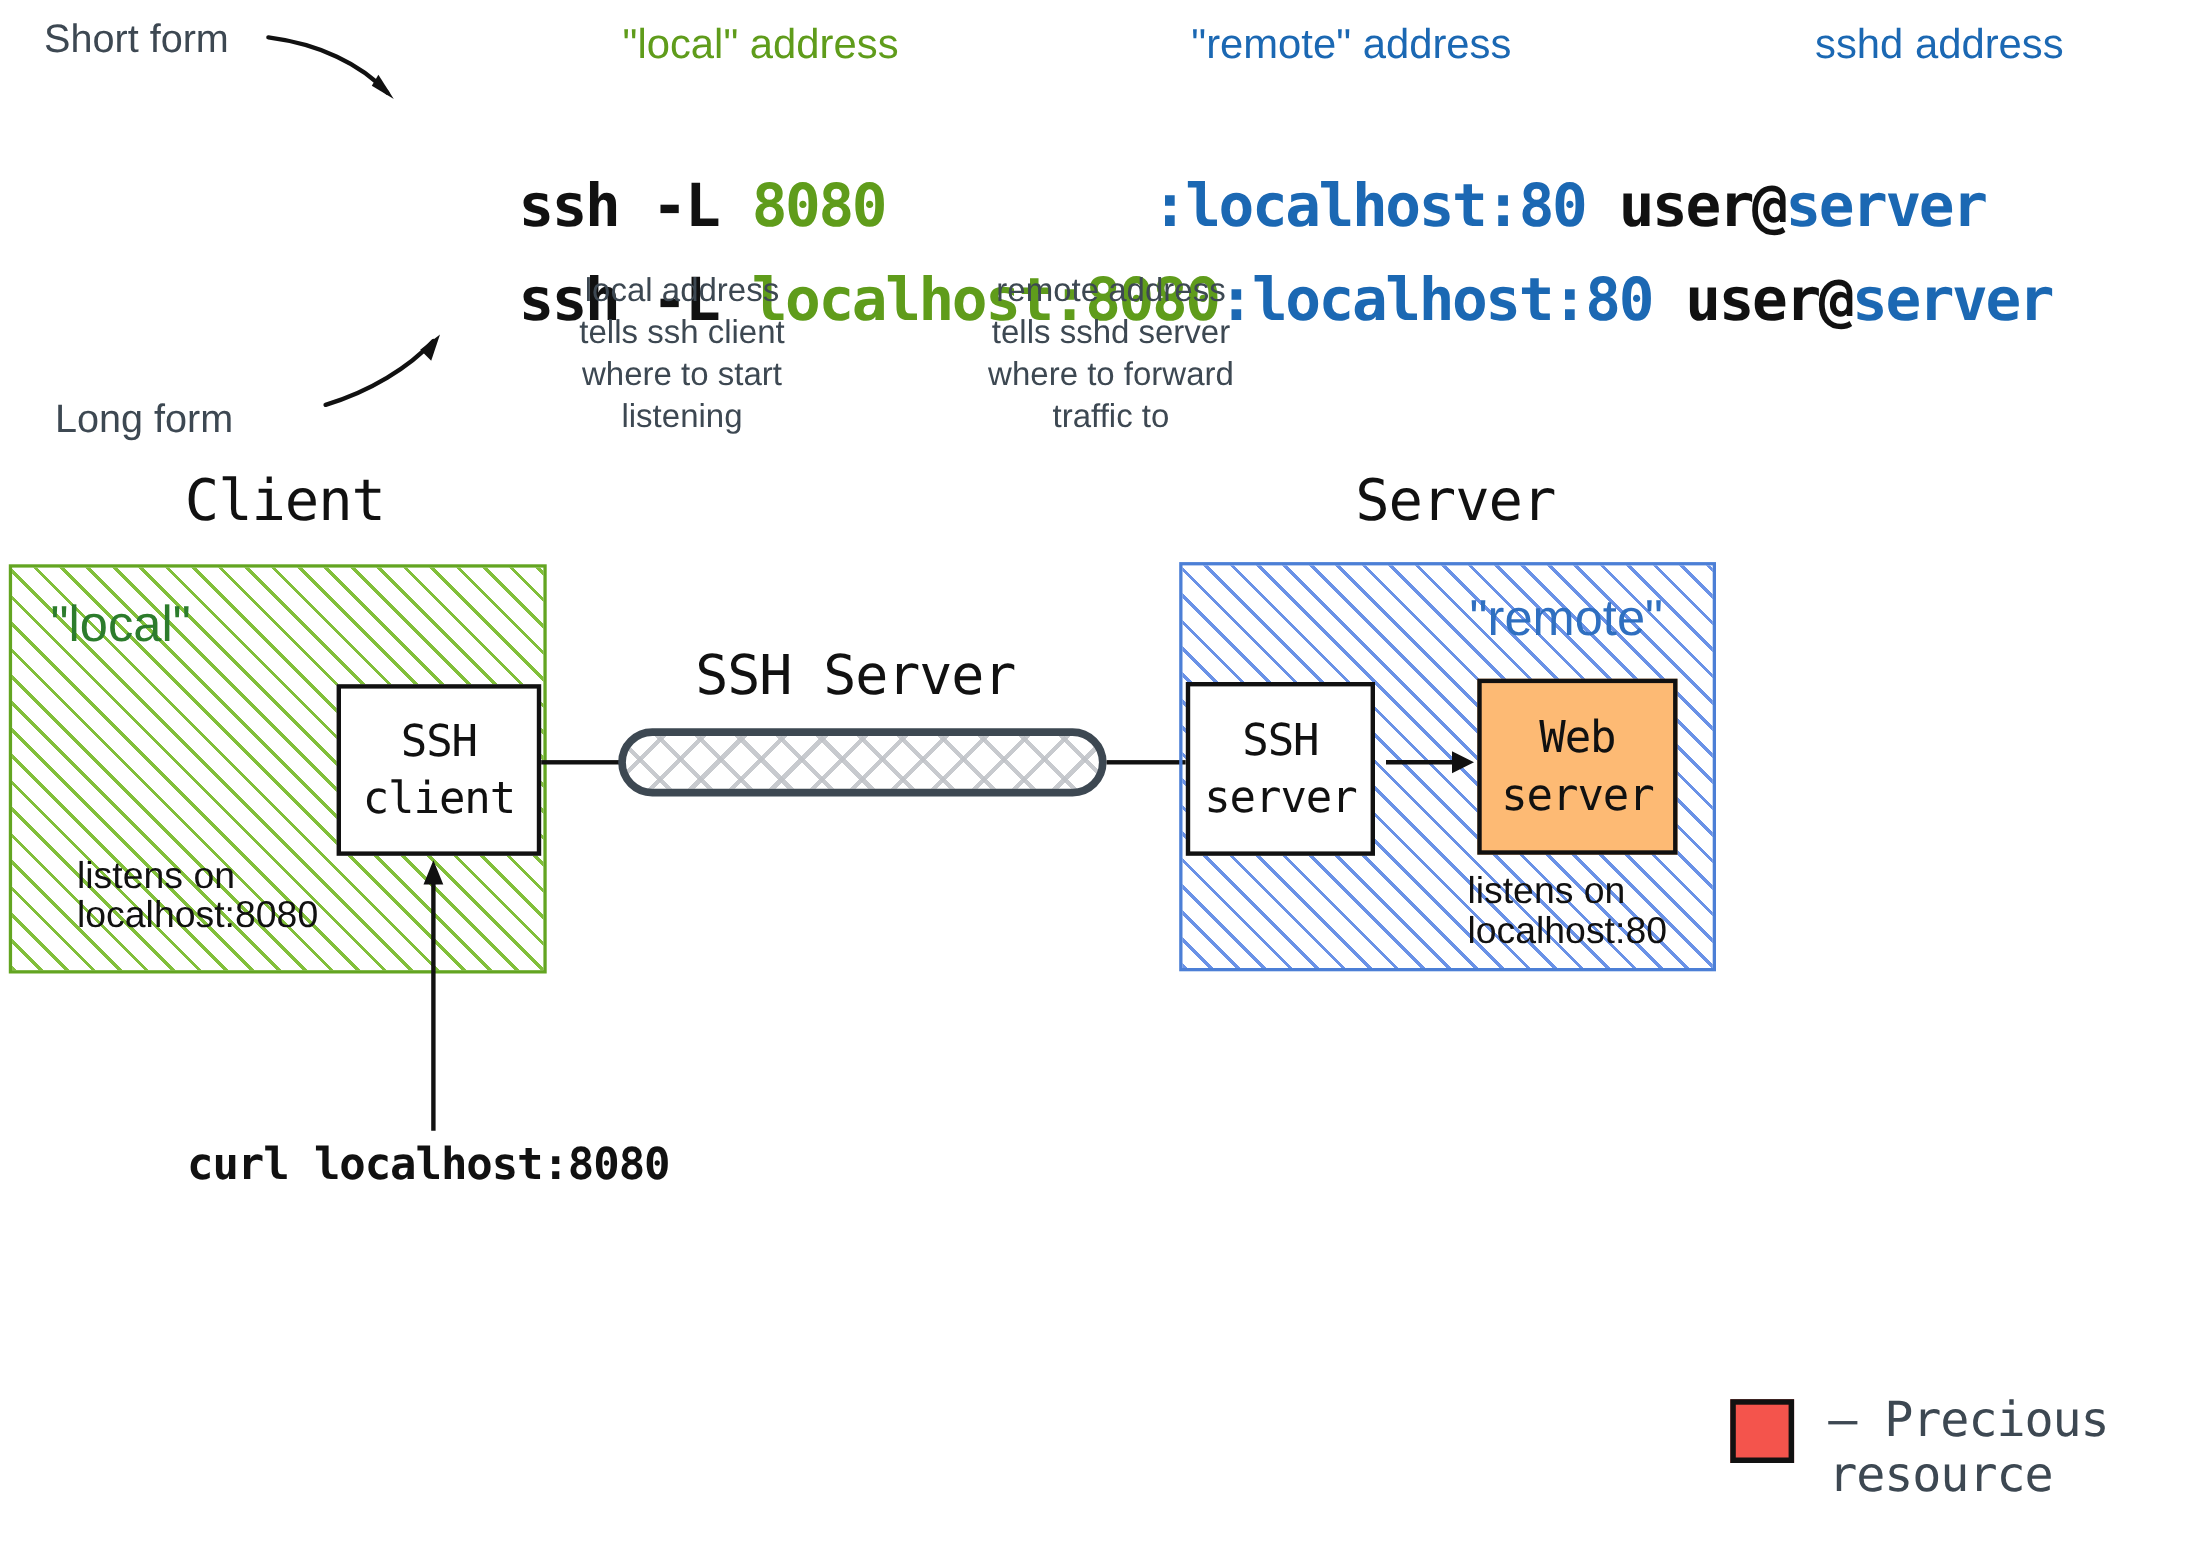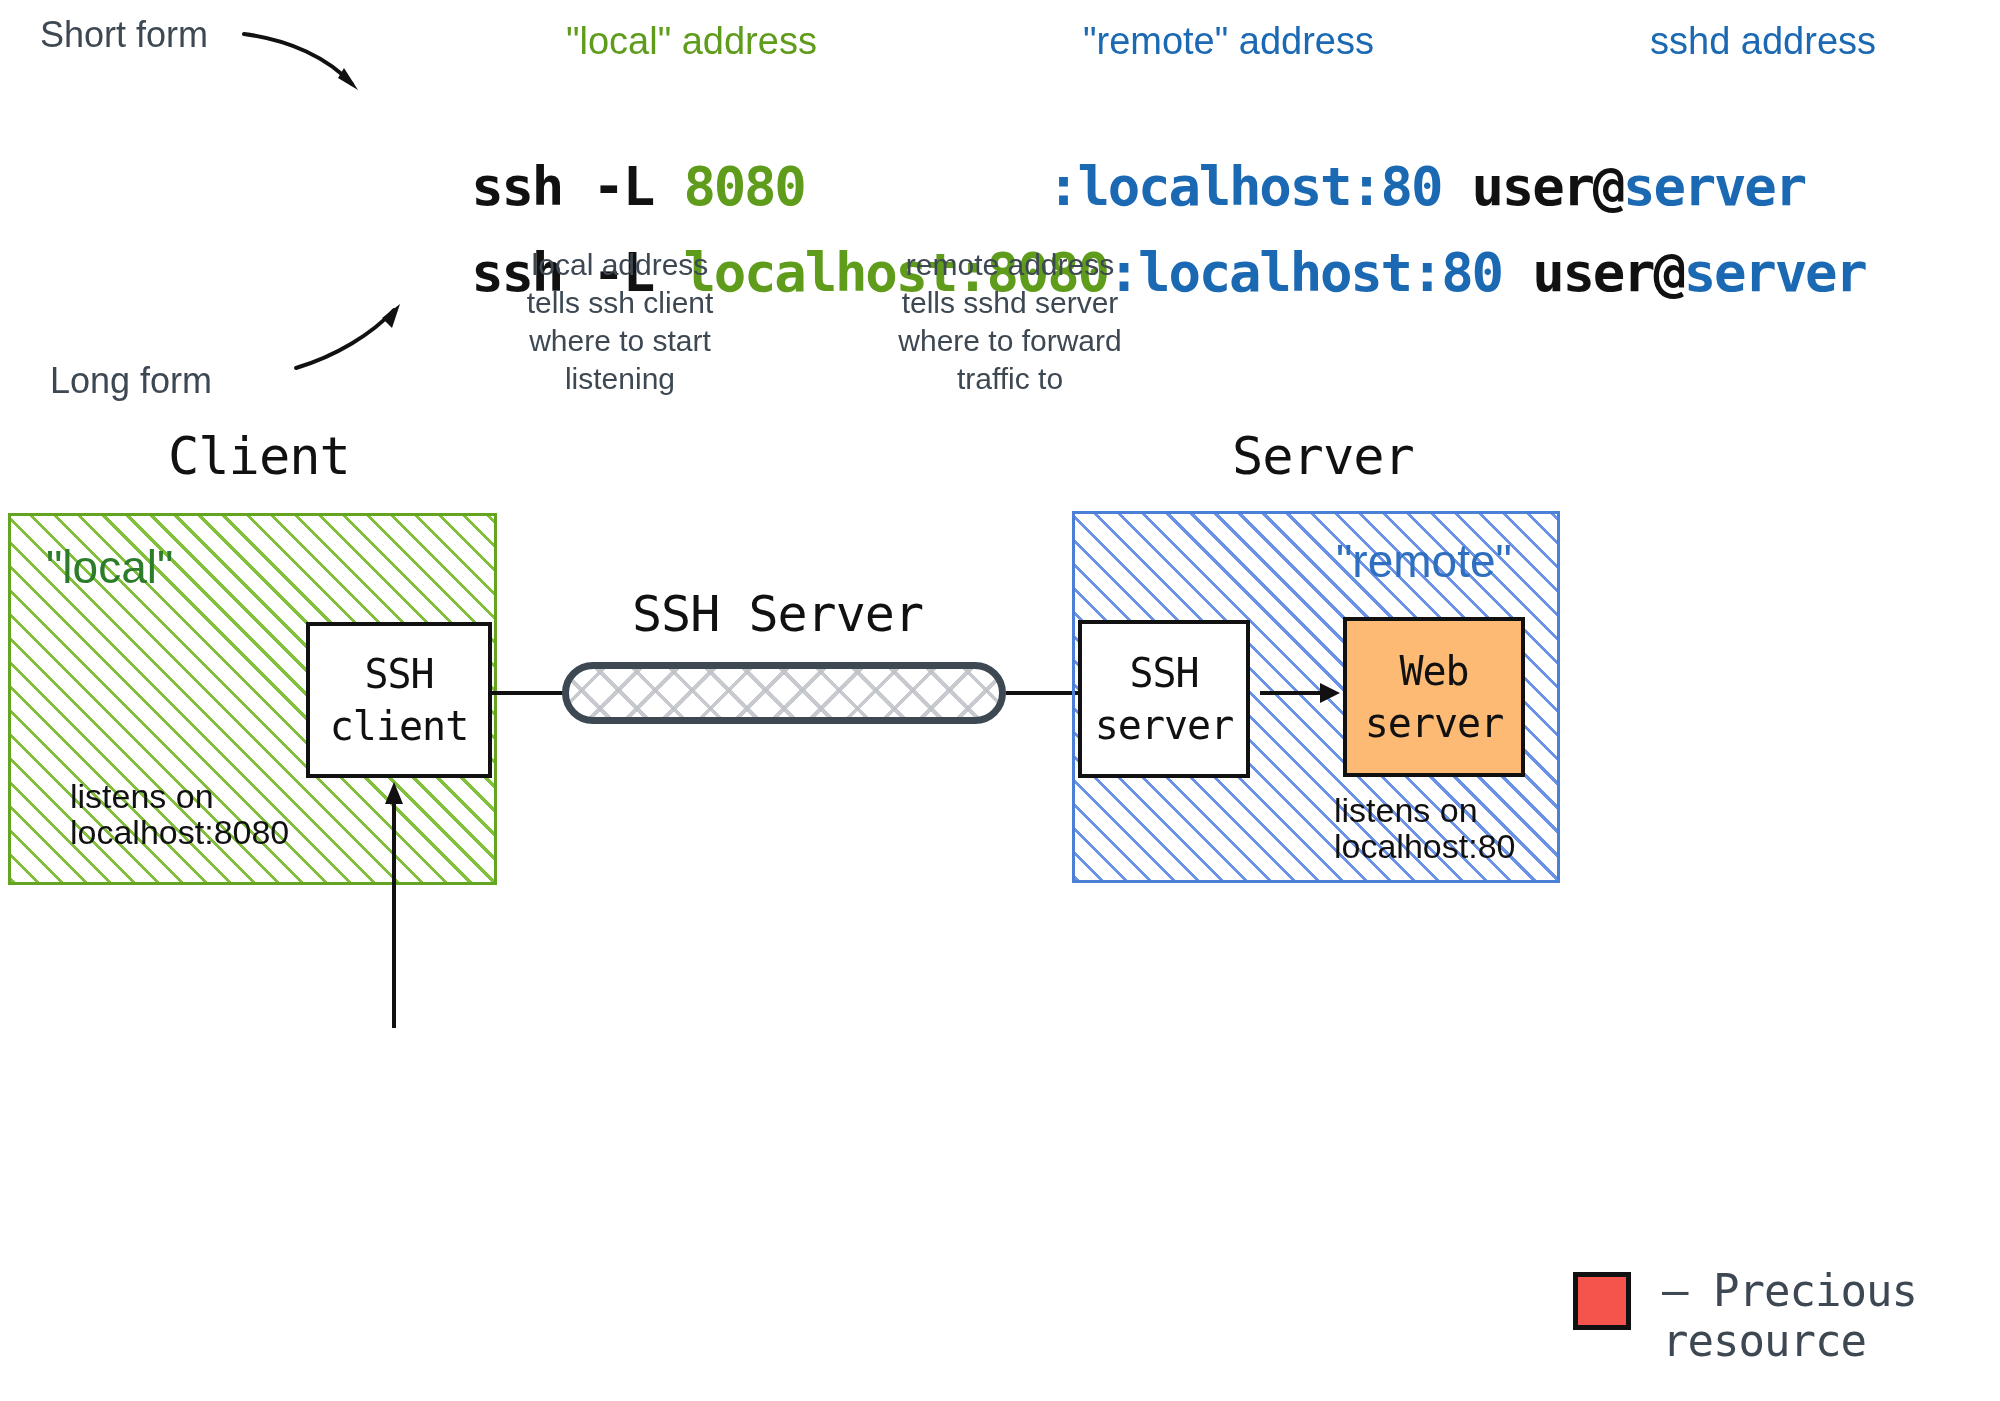--- a/index.html
+++ b/index.html
@@ -235,20 +235,21 @@
   <div class="abs node" style="left:306px; top:622px; width:186px; height:156px;">SSH
 client</div>
 
   <div class="abs wire" style="left:492px; top:691px; width:72px; height:4px;"></div>
 
   <svg class="abs" style="left:378px; top:780px;" width="40" height="250">
     <path d="M16,248 L16,16" stroke="#111111" stroke-width="4" fill="none"></path>
     <path d="M16,2 L7,24 L25,24 Z" fill="#111111"></path>
   </svg>
 
+  <div class="abs mono" style="left:170px; top:1036px; font-size:40px; letter-spacing:-1px;">curl localhost:8080</div>
 
   <div class="abs tunnel" style="left:562px; top:662px; width:444px; height:62px;"></div>
 
   <div class="abs wire" style="left:1006px; top:691px; width:72px; height:4px;"></div>
 
   <div class="abs zone zone-blue" style="left:1072px; top:511px; width:488px; height:372px;"></div>
 
   <div class="abs hand zonelabel midblue" style="left:1336px; top:534px;">"remote"</div>
 
   <div class="abs node" style="left:1078px; top:620px; width:172px; height:158px;">SSH

